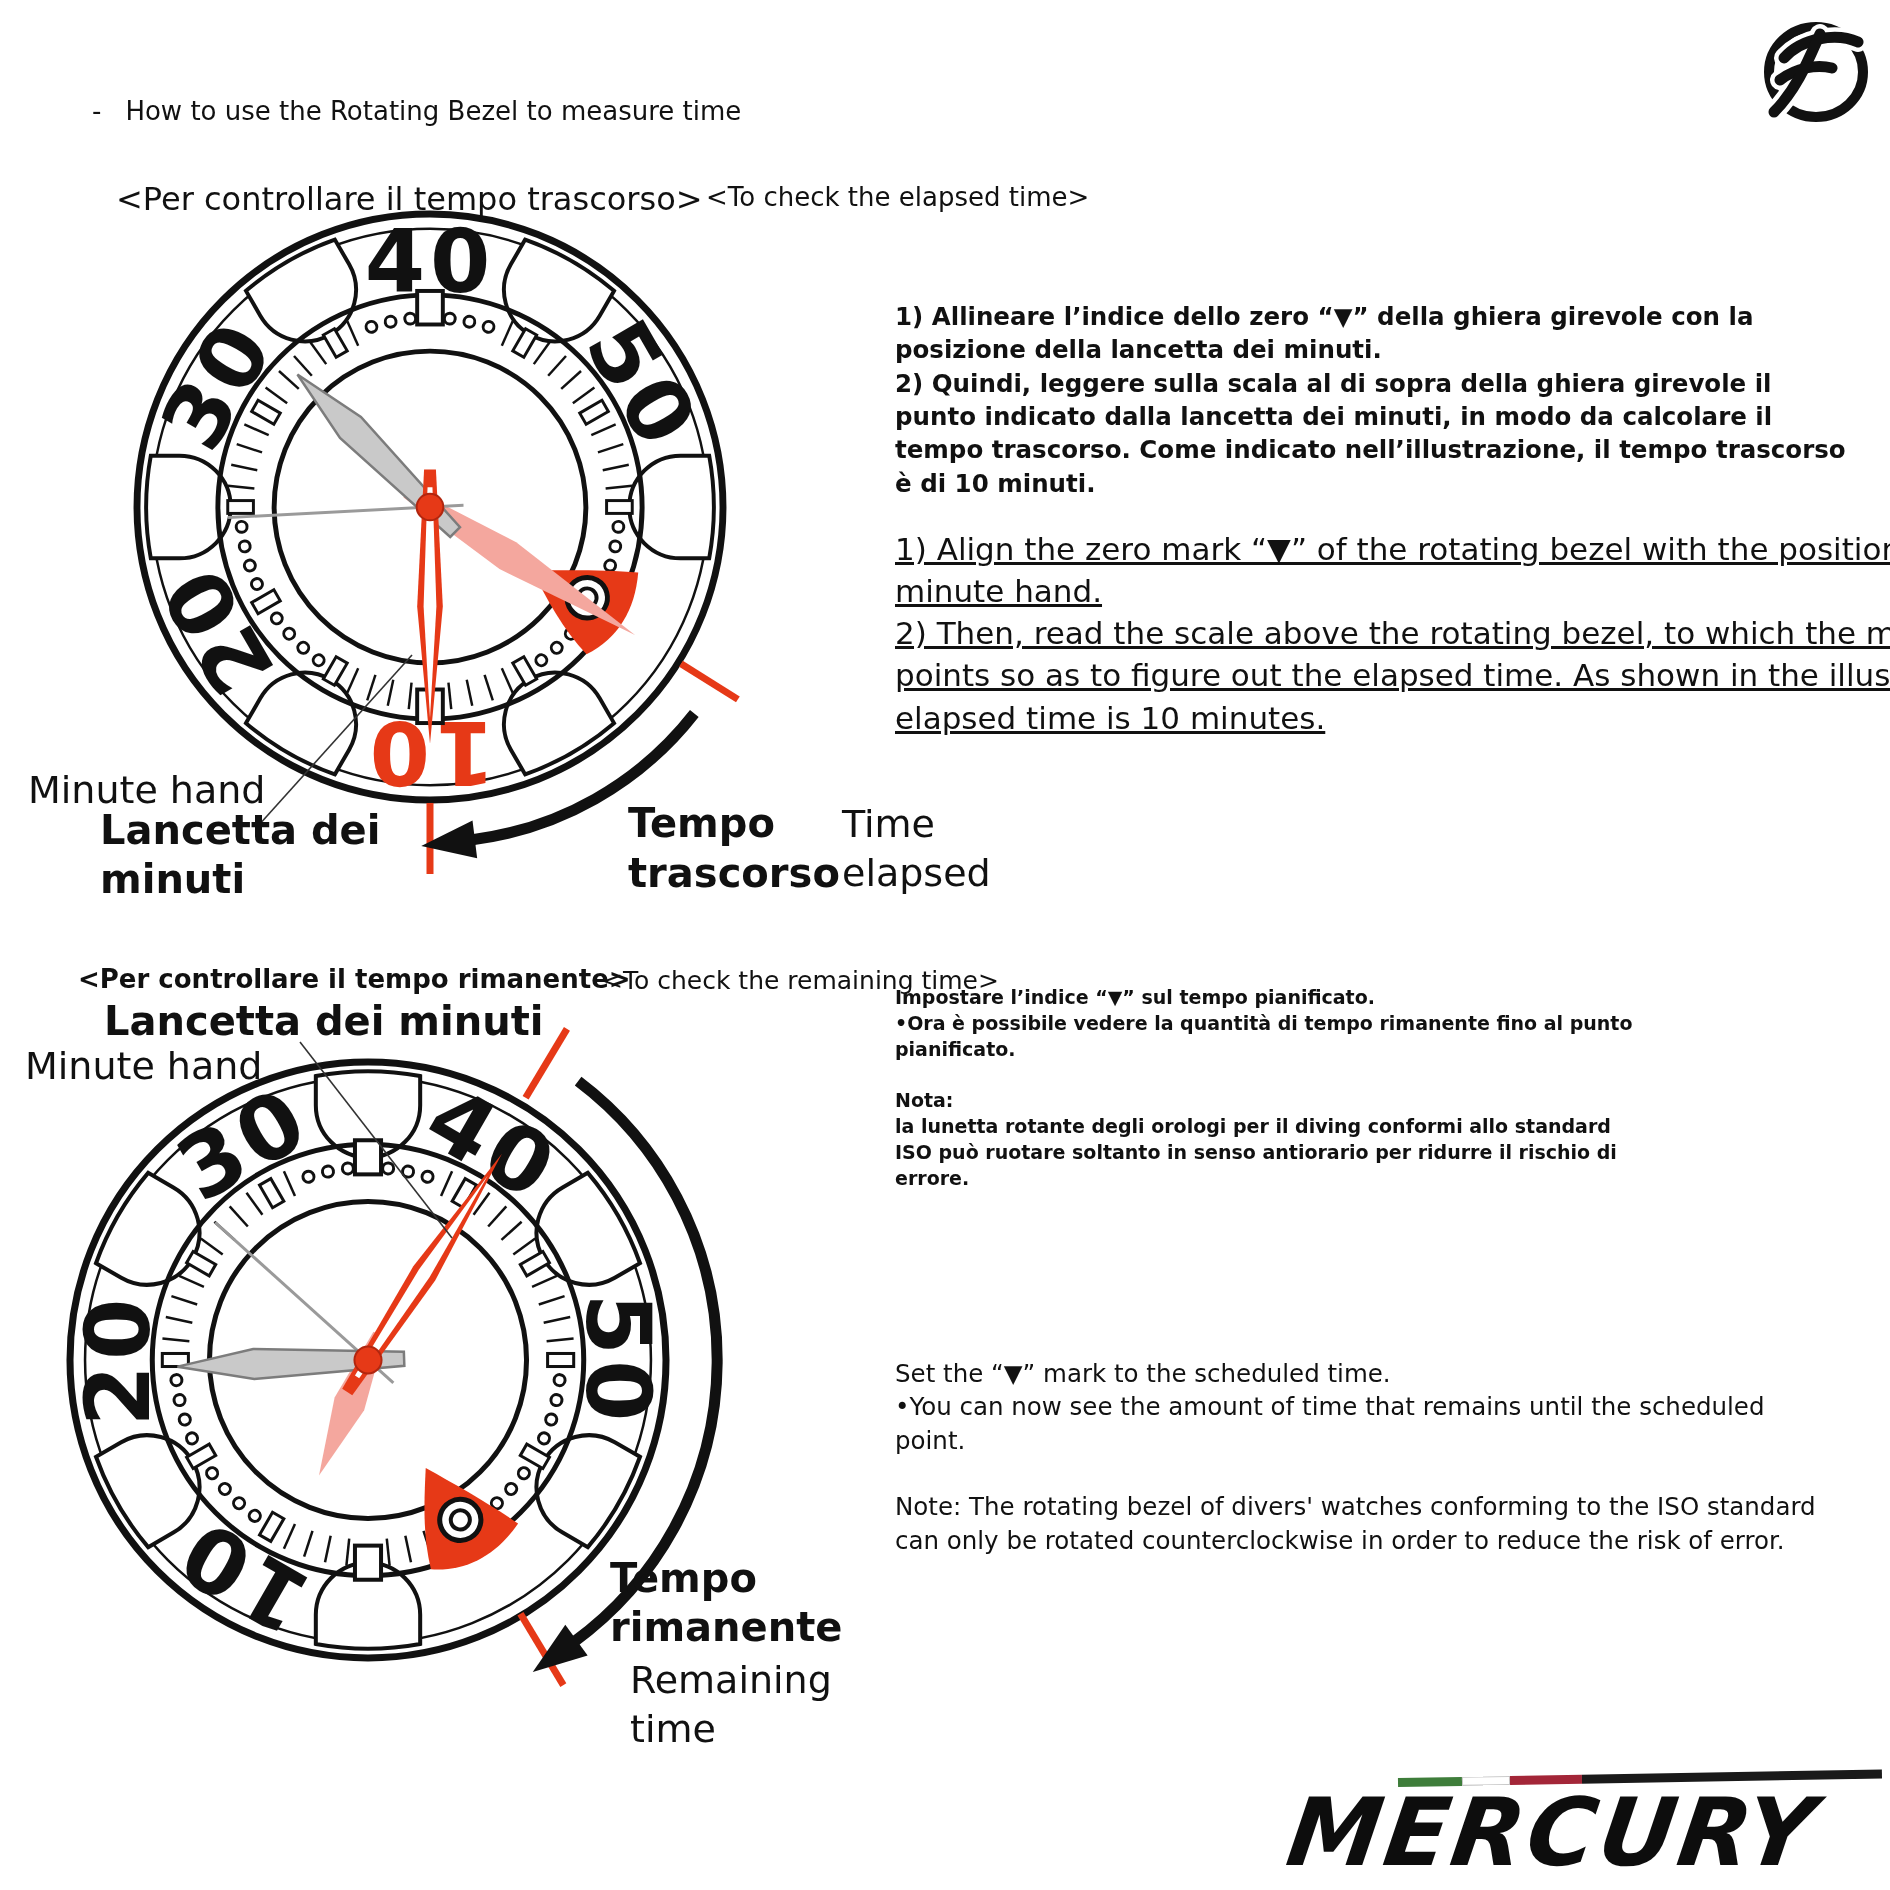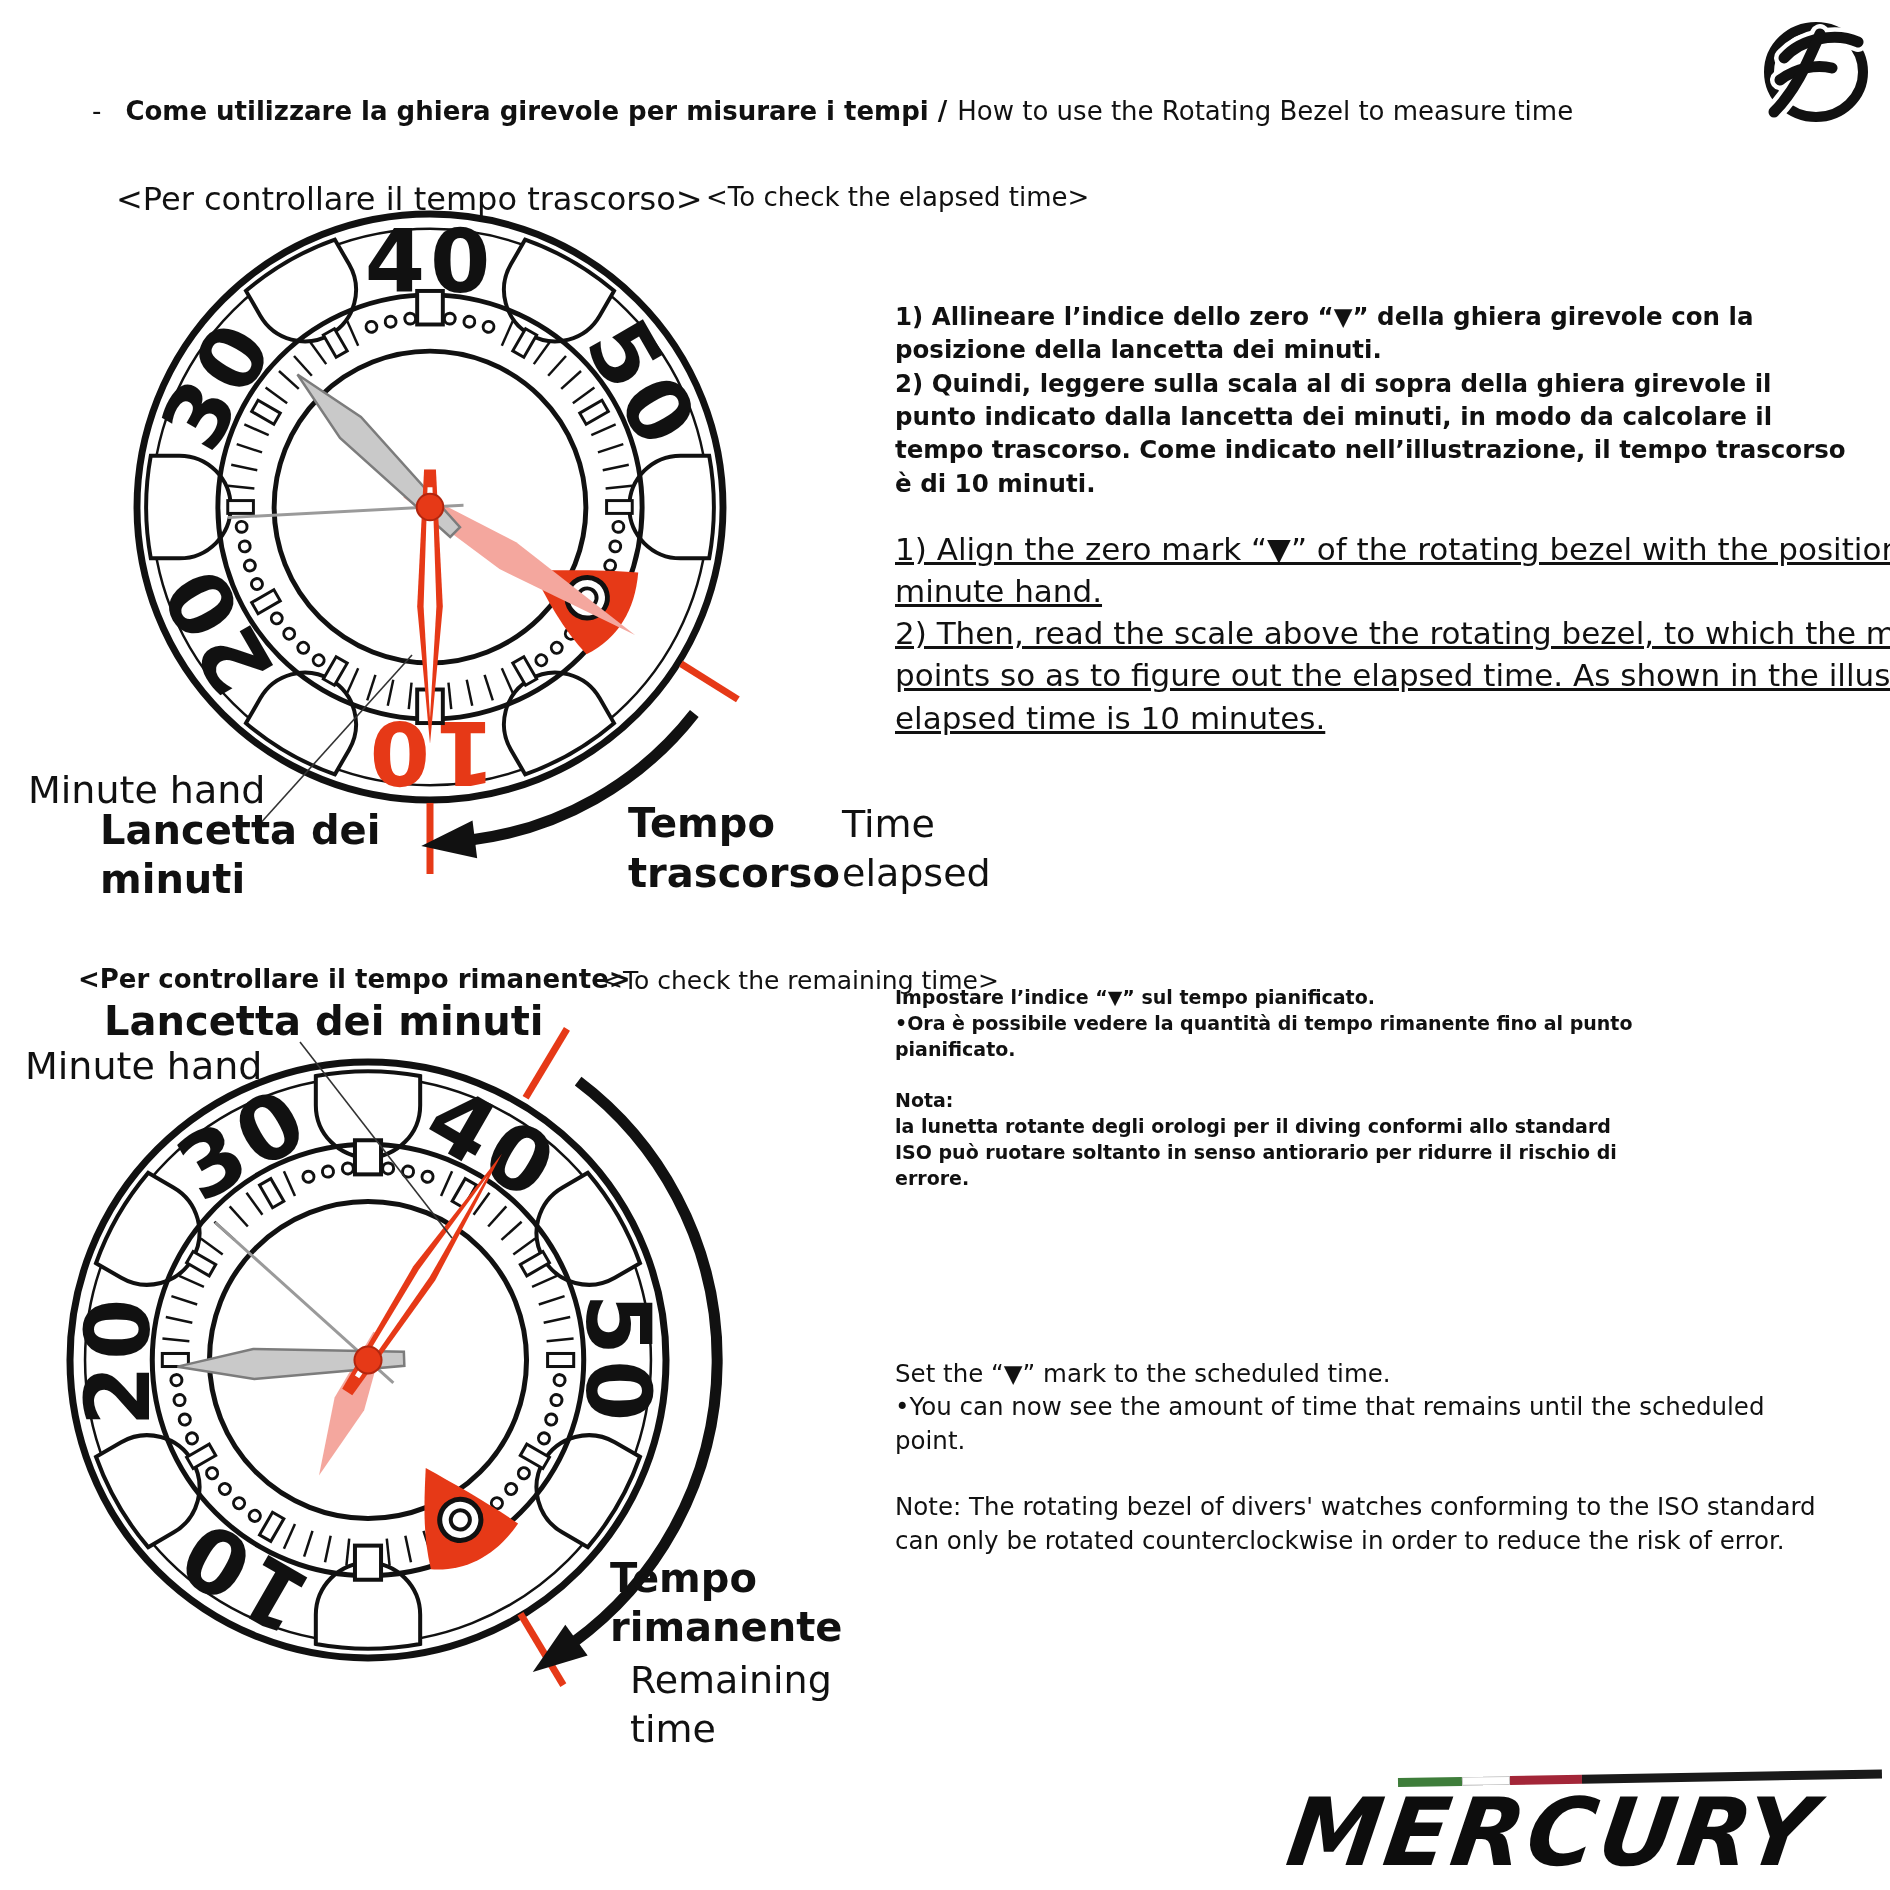--- a/index.html
+++ b/index.html
@@ -272,21 +272,20 @@
     <path d="M 30 72 C 46 60 66 56 82 60" stroke="#fff" stroke-width="20"></path>
     <path d="M 70 26 C 60 48 48 80 24 104" stroke="#fff" stroke-width="20"></path>
     <path d="M 34 50 C 52 30 86 24 108 34" stroke="#111" stroke-width="11"></path>
     <path d="M 30 72 C 46 60 66 56 82 60" stroke="#111" stroke-width="11"></path>
     <path d="M 70 26 C 60 48 48 80 24 104" stroke="#111" stroke-width="11"></path>
   </g>
 </svg>
 
 <div class="abs txt title-row">
   <span class="dash">-</span>
-  <span class="it">Come utilizzare la ghiera girevole per misurare i tempi /</span>
   <span class="en">How to use the Rotating Bezel to measure time</span>
 </div>
 
 <div class="abs txt sub1-it">&lt;Per controllare il tempo trascorso&gt;</div>
 <div class="abs txt sub1-en">&lt;To check the elapsed time&gt;</div>
 <div class="abs txt pre sec1-it">1) Allineare l’indice dello zero “▼” della ghiera girevole con la
 posizione della lancetta dei minuti.
 2) Quindi, leggere sulla scala al di sopra della ghiera girevole il
 punto indicato dalla lancetta dei minuti, in modo da calcolare il
 tempo trascorso. Come indicato nell’illustrazione, il tempo trascorso

